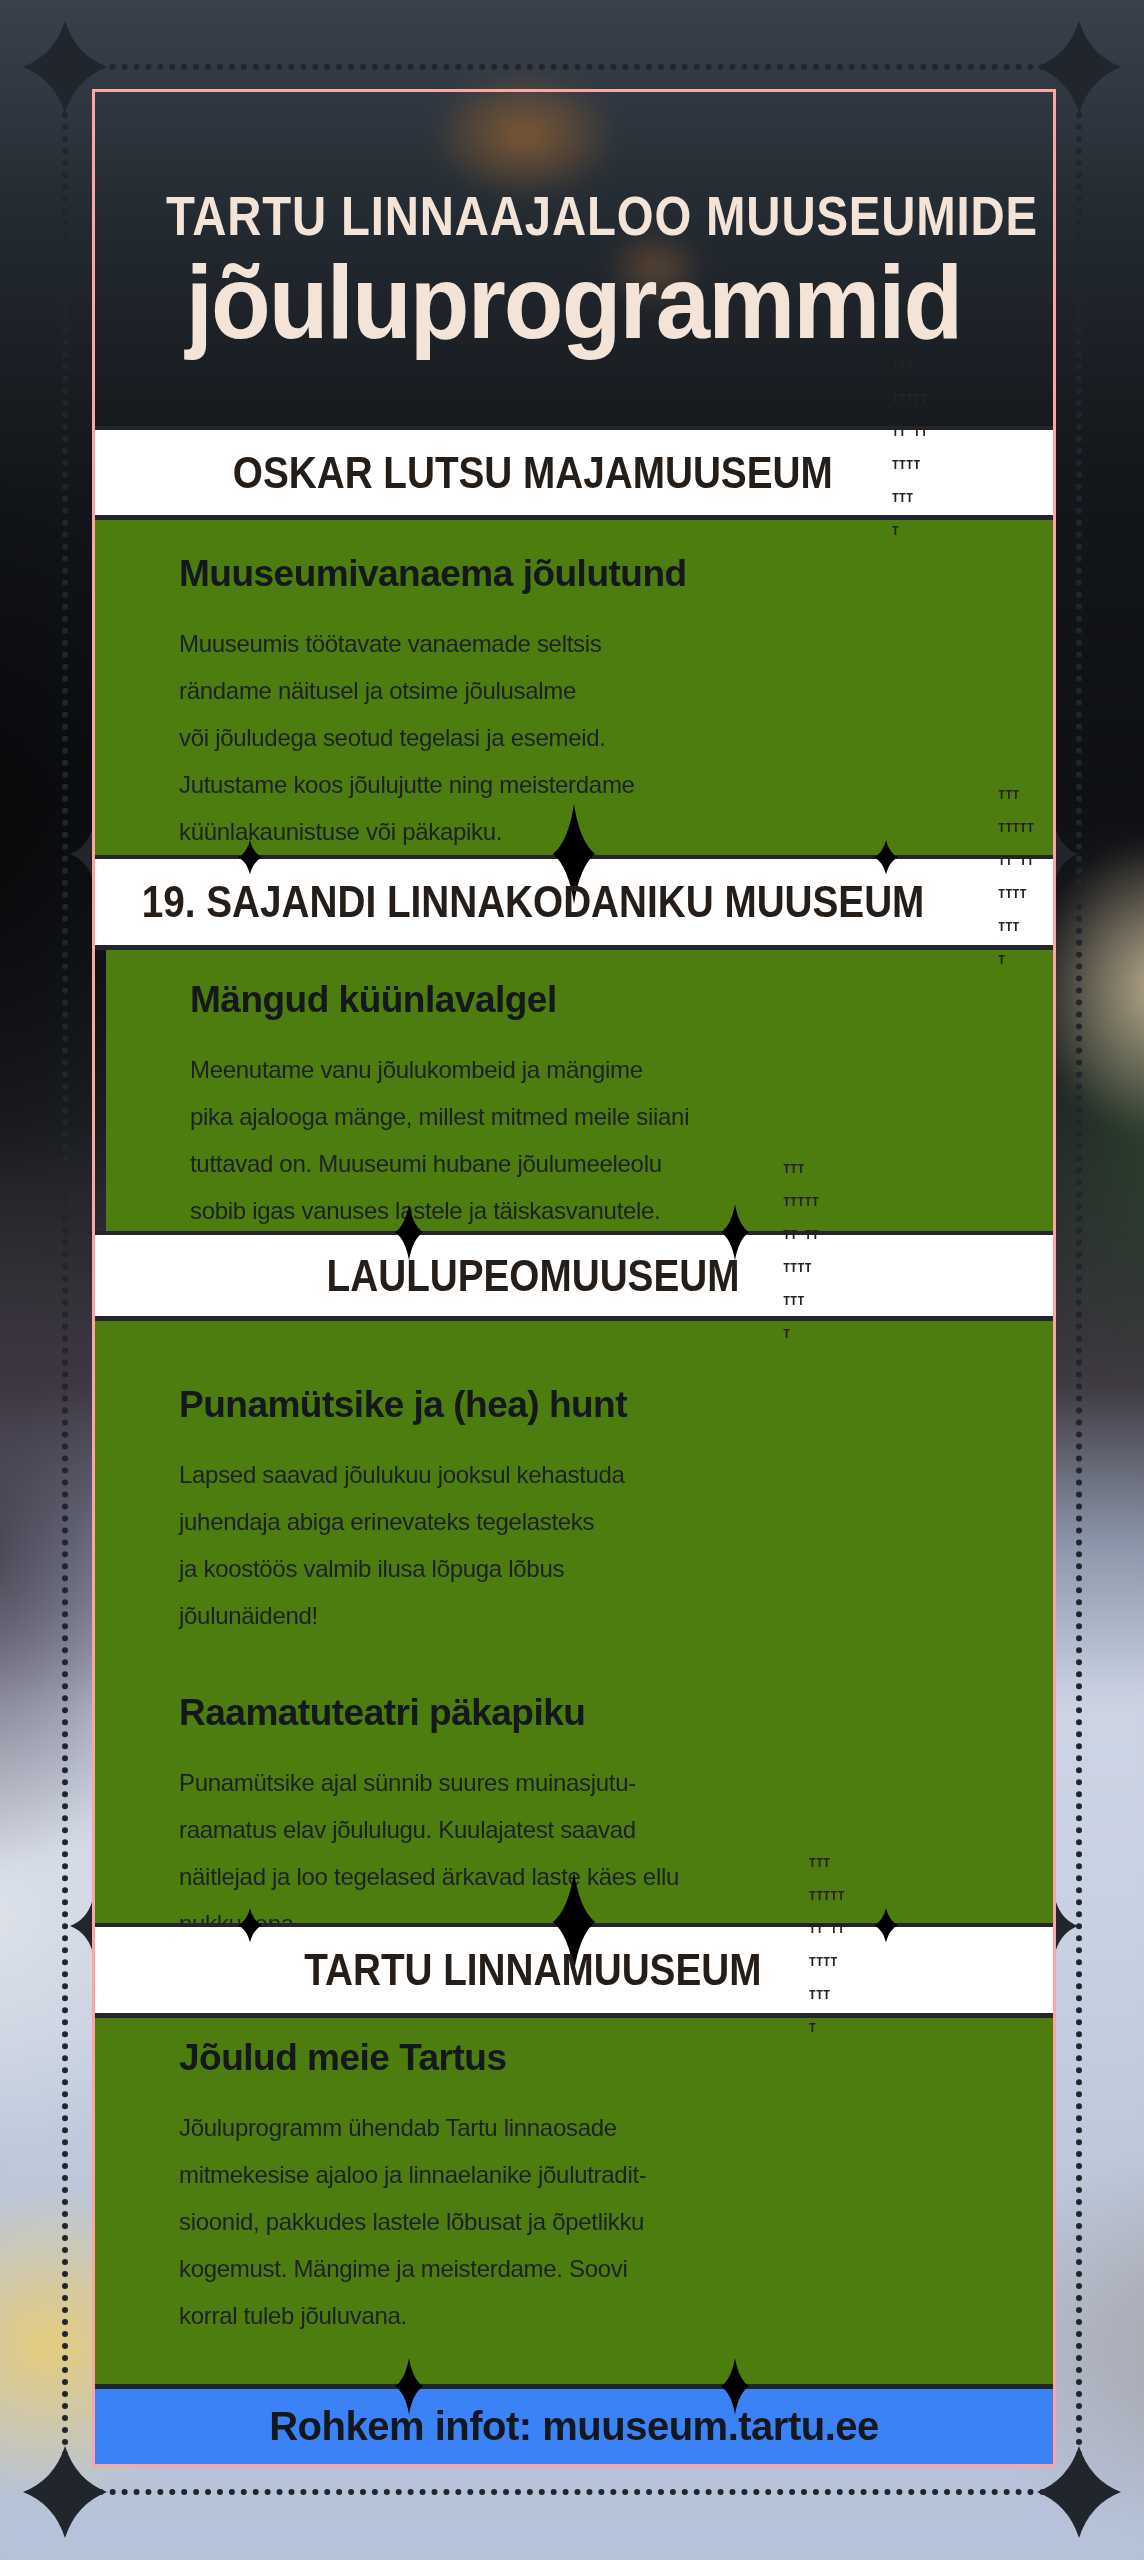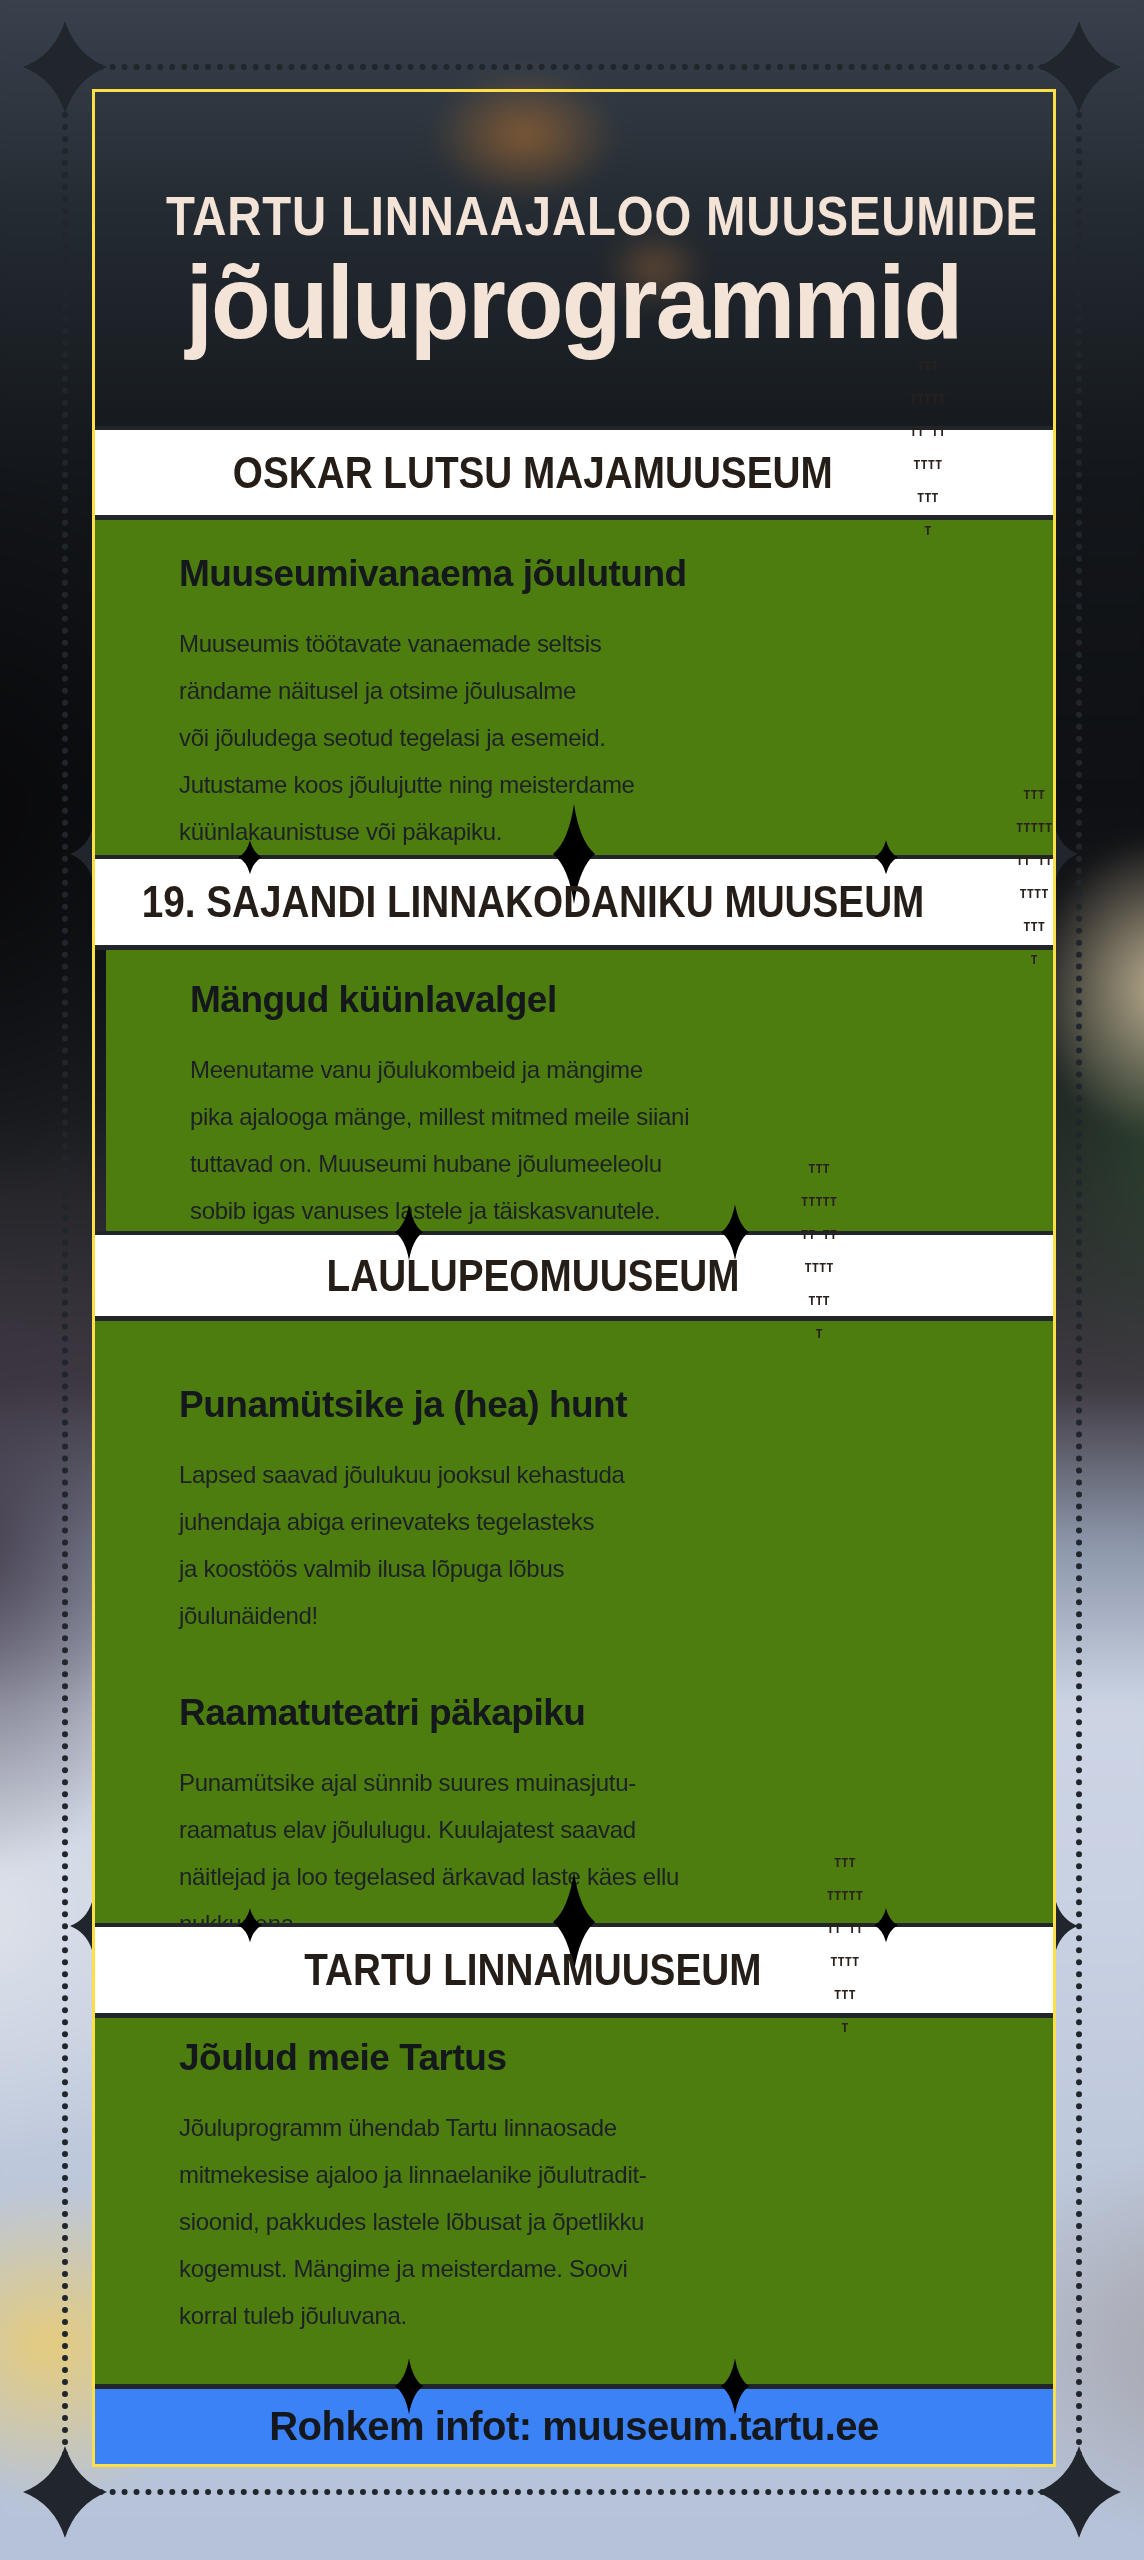--- a/index.html
+++ b/index.html
@@ -26,36 +26,36 @@
   
   .dotted-frame{position:absolute;left:62px;top:64px;width:1020px;height:2431px;
     border:6px dotted #20262c;box-sizing:border-box;border-radius:2px;}
 
   
   .dia{position:absolute;display:block;}
   .dia path{fill:#20262c;}
 
   
   .column{position:absolute;left:92px;top:89px;width:958px;height:2372px;
-    border:3px solid #fde047;display:flex;flex-direction:column;}
+    border:3px solid #fca5a5;display:flex;flex-direction:column;}
 
   .title-block{height:334px;box-sizing:border-box;padding-top:92px;text-align:center;color:#f4e3d7;}
   .kicker span{display:inline-block;font-weight:bold;font-size:55px;letter-spacing:1px;
     transform:scaleX(.86);white-space:nowrap;}
   .main-title span{display:inline-block;font-weight:bold;font-size:104px;letter-spacing:-2px;
     transform:scaleX(.94);white-space:nowrap;line-height:1.05;}
 
   .band{background:#ffffff;border-top:4px solid #22262a;border-bottom:5px solid #22262a;
     box-sizing:border-box;position:relative;display:flex;align-items:center;justify-content:center;}
   .band-inner{display:flex;align-items:center;}
   .band-text{display:inline-block;font-weight:bold;font-size:45px;color:#251d17;
     transform:scaleX(.86);white-space:nowrap;letter-spacing:0;}
   .cluster-icon{display:inline-block;margin-left:10px;transform:translateY(-24px);
     font-family:"DejaVu Sans Mono",monospace;font-size:12px;line-height:11px;font-weight:bold;
-    color:#2a211c;text-align:center;letter-spacing:0;white-space:pre;}
+    color:#2a211c;text-align:left;letter-spacing:0;white-space:pre;}
   .cluster-icon i{display:block;font-style:normal;}
 
   #band1{height:94px;}  #band2{height:95px;}  #band3{height:90px;}  #band4{height:95px;}
 
   .panel{background:#4d7c0f;box-sizing:border-box;overflow:hidden;padding:34px 60px 0 84px;color:#1d2126;}
   #panel1{height:335px;}  #panel2{height:281px;padding-top:30px;margin-left:11px;}
   #panel3{height:602px;padding-top:64px;}  #panel4{height:366px;padding-top:20px;}
 
   .prog-title{font-size:37px;line-height:40px;font-weight:bold;color:#14171b;
     letter-spacing:-.5px;margin:0 0 26px 0;}

